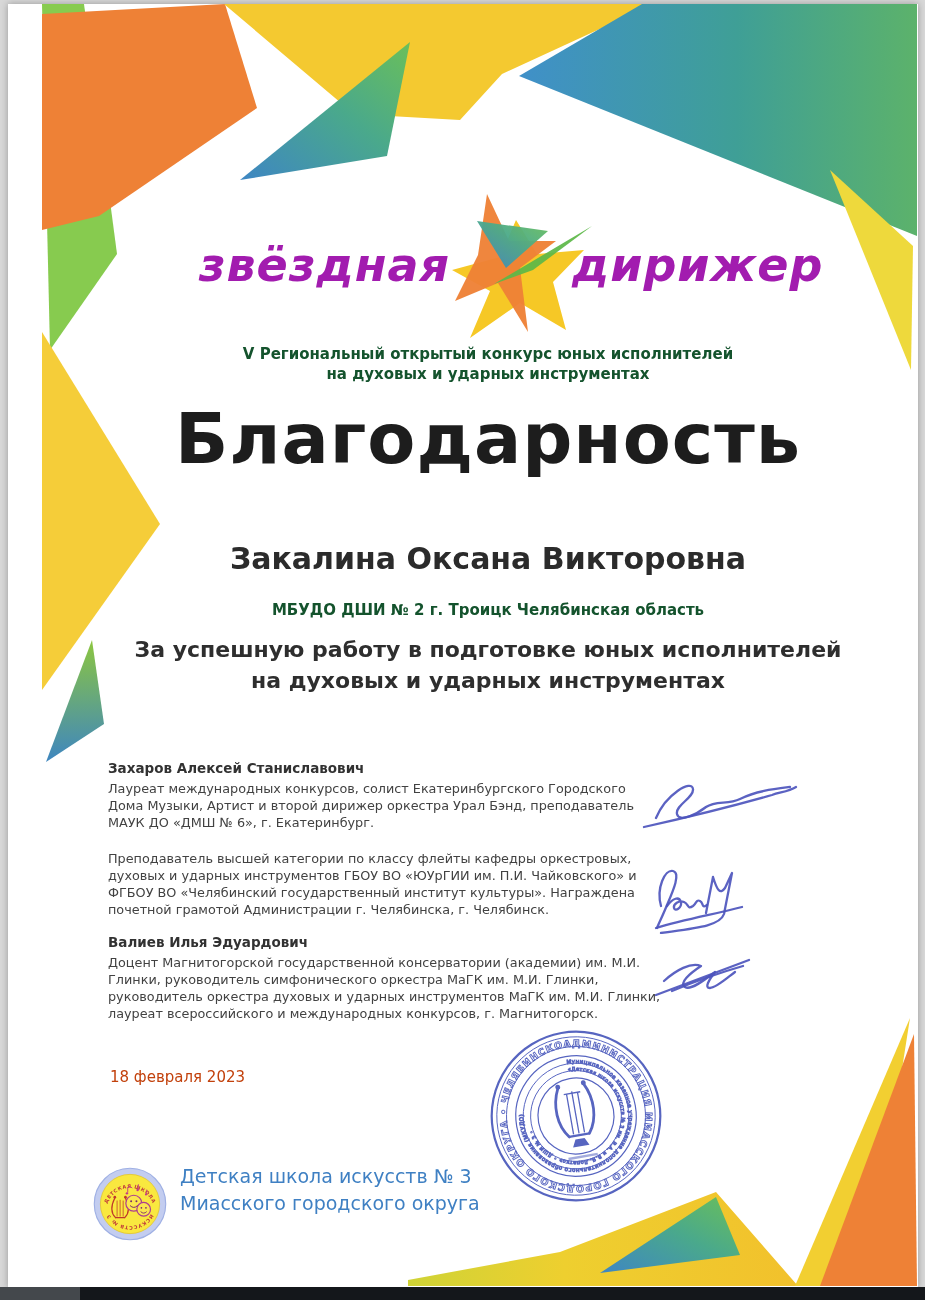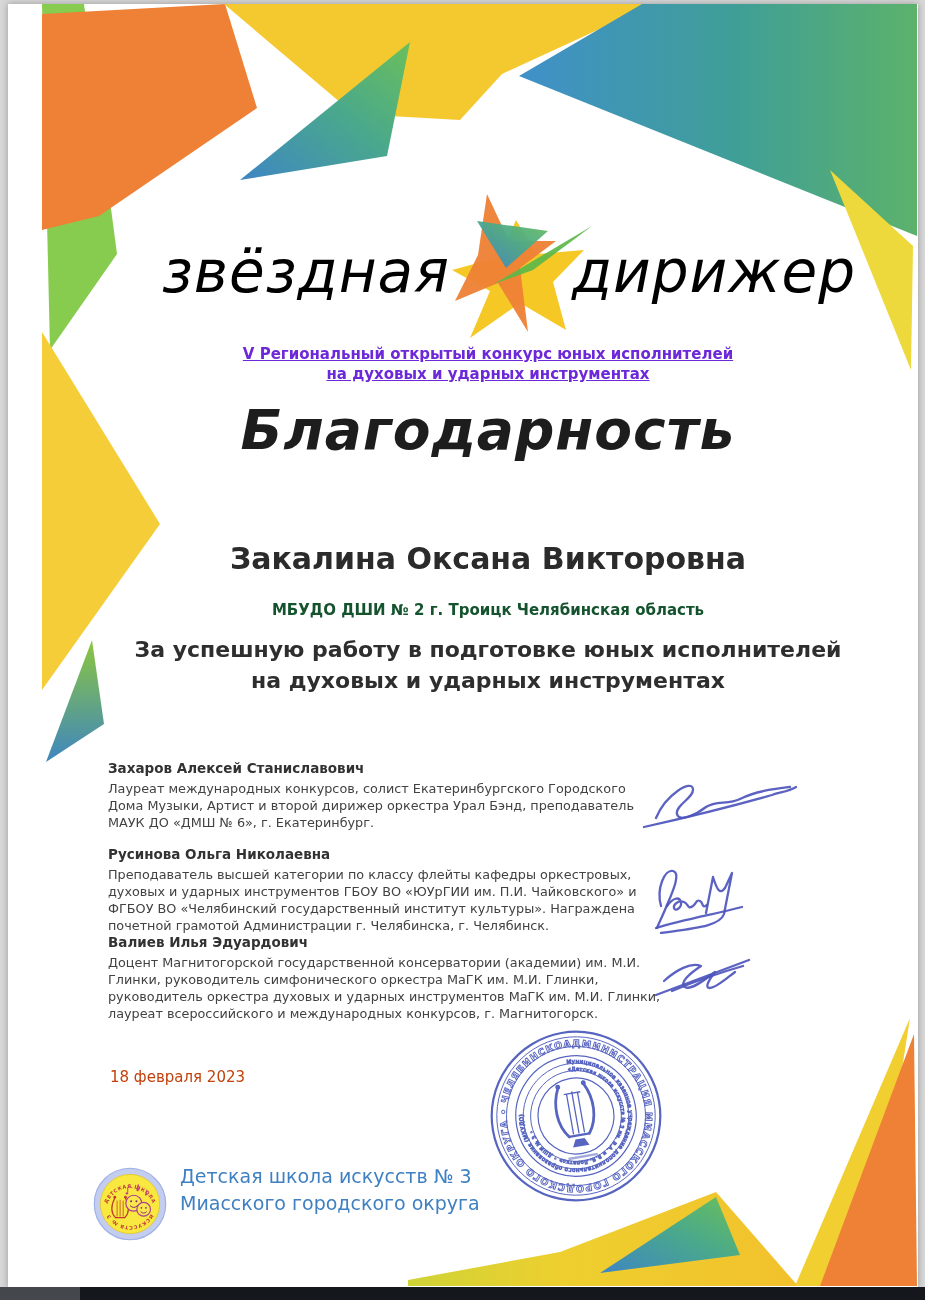--- a/index.html
+++ b/index.html
@@ -10,26 +10,26 @@
   }
   .abs{position:absolute;}
   .page{
     left:8px;top:4px;width:910px;height:1284px;
     background:#ffffff;
     box-shadow:0 0 7px rgba(0,0,0,.3);
   }
   .decor{left:0;top:0;width:925px;height:1300px;pointer-events:none;}
   .center-col{left:51px;right:0;text-align:center;color:#2b2b2b;}
   .logo-word{
-    font-size:58px;font-weight:normal;font-style:italic;
-    color:#000000;letter-spacing:1px;white-space:nowrap;
-  }
-  .subtitle{font-size:15px;font-weight:600;line-height:20px;color:#6d28d9;text-decoration:underline;}
+    font-size:46px;font-weight:bold;font-style:italic;
+    color:#a21caf;letter-spacing:1px;white-space:nowrap;
+  }
+  .subtitle{font-size:15px;font-weight:600;line-height:20px;color:#14532d;}
   .cert-title{
-    font-size:55px;font-weight:bold;font-style:italic;
+    font-size:70px;font-weight:bold;
     color:#1d1d1d;letter-spacing:1px;white-space:nowrap;
   }
   .recipient{font-size:30px;font-weight:700;color:#2b2b2b;}
   .org-line{font-size:15px;font-weight:600;color:#14532d;}
   .reason{font-size:22px;font-weight:600;line-height:31px;color:#2e2e2e;}
   .jury-block{left:108px;width:555px;}
   .jury-name{font-size:13.5px;font-weight:bold;color:#323232;}
   .jury-desc{font-size:12.8px;line-height:17px;color:#424242;margin-top:4px;}
   .date-line{left:110px;top:1068px;font-size:15px;color:#c2410c;}
   .school-text{left:180px;top:1163px;font-size:19px;line-height:27px;font-weight:500;color:#3f80c3;}
@@ -103,21 +103,20 @@
 <div class="abs center-col reason" style="top:634px;">
   <div>За успешную работу в подготовке юных исполнителей</div>
   <div>на духовых и ударных инструментах</div>
 </div>
 
 <div class="abs jury-block" style="top:760px;">
   <div class="jury-name">Захаров Алексей Станиславович</div>
   <div class="jury-desc">Лауреат международных конкурсов, солист Екатеринбургского Городского Дома Музыки, Артист и второй дирижер оркестра Урал Бэнд, преподаватель МАУК ДО «ДМШ № 6», г. Екатеринбург.</div>
 </div>
 <div class="abs jury-block" style="top:846px;">
-  <div class="jury-name">Русинова Ольга Николаевна</div>
   <div class="jury-desc">Преподаватель высшей категории по классу флейты кафедры оркестровых, духовых и ударных инструментов ГБОУ ВО «ЮУрГИИ им. П.И. Чайковского» и ФГБОУ ВО «Челябинский государственный институт культуры». Награждена почетной грамотой Администрации г. Челябинска, г. Челябинск.</div>
 </div>
 <div class="abs jury-block" style="top:934px;">
   <div class="jury-name">Валиев Илья Эдуардович</div>
   <div class="jury-desc">Доцент Магнитогорской государственной консерватории (академии) им. М.И. Глинки, руководитель симфонического оркестра МаГК им. М.И. Глинки, руководитель оркестра духовых и ударных инструментов МаГК им. М.И. Глинки, лауреат всероссийского и международных конкурсов, г. Магнитогорск.</div>
 </div>
 
 <div class="abs date-line">18 февраля 2023</div>
 
 <svg class="abs sig" style="left:638px;top:774px;" width="170" height="60" viewBox="0 0 170 60">

